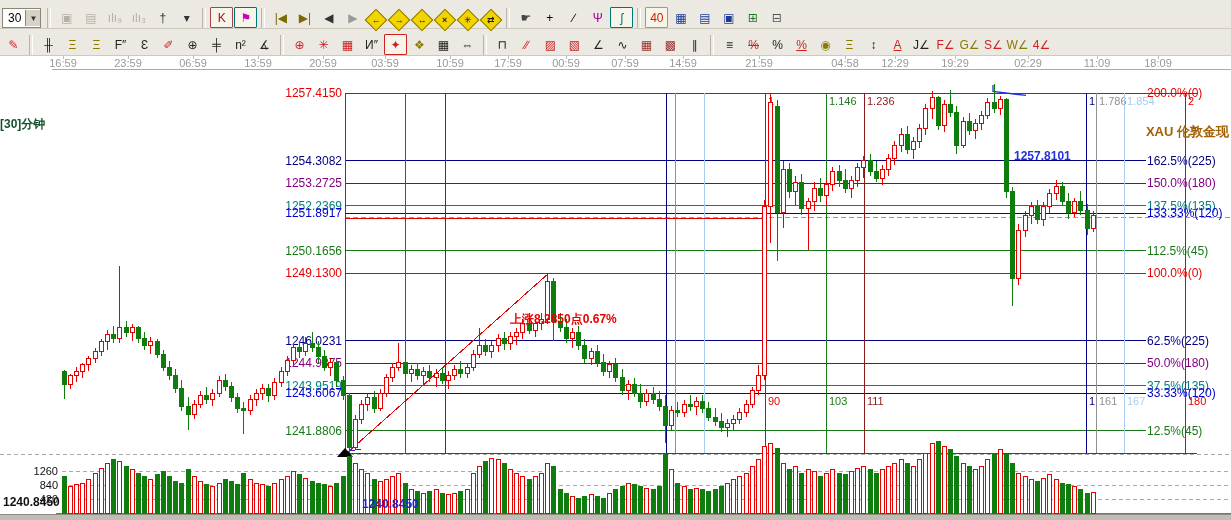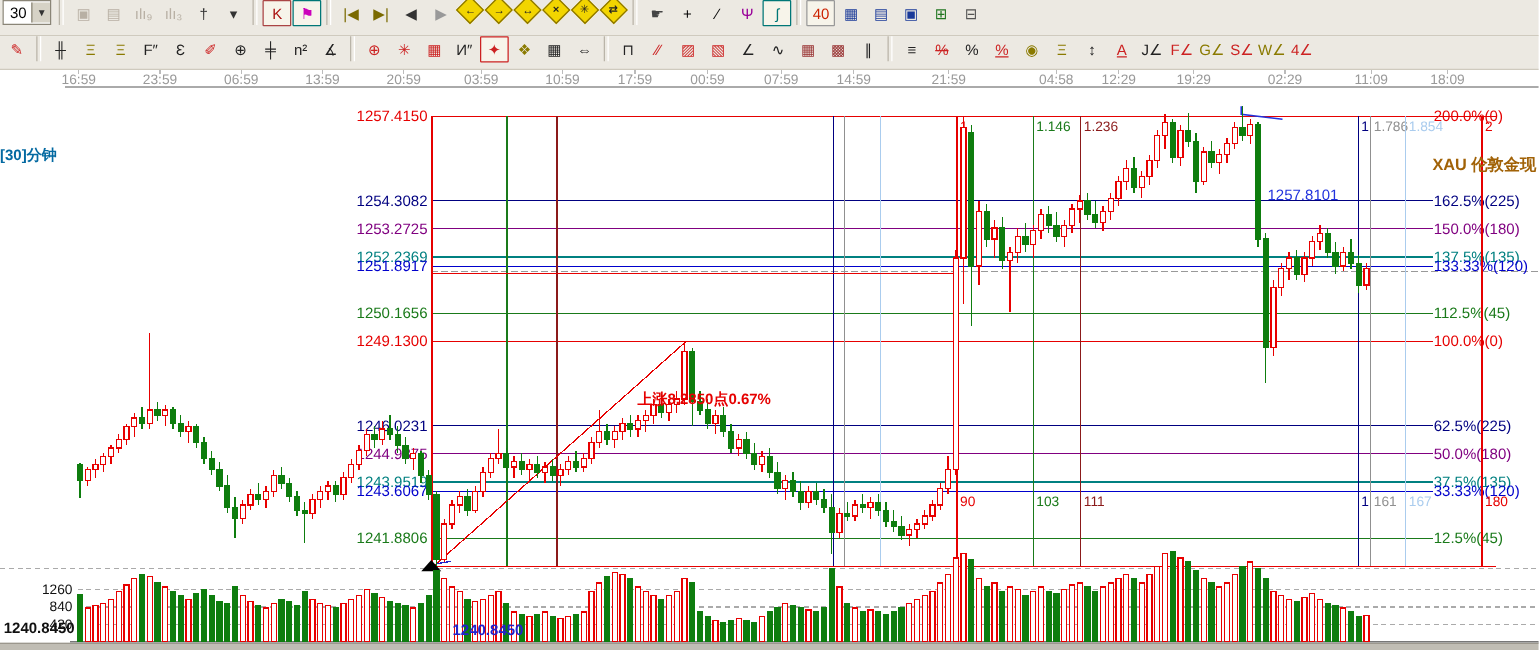--- a/index.html
+++ b/index.html
@@ -1,17 +1,17 @@
 <!DOCTYPE html>
 <html><head>
 <meta charset="utf-8">
 <style>
   html,body{margin:0;padding:0;background:#fff;width:1231px;height:520px;overflow:hidden;
     font-family:"Liberation Sans","DejaVu Sans",sans-serif;-webkit-font-smoothing:none;}
-  .toolbar{display:flex;align-items:flex-start;background:#ece9e2;border-bottom:1px solid #cfcabe;
+  .toolbar{display:flex;align-items:flex-end;background:#ece9e2;border-bottom:1px solid #cfcabe;
     padding:0 2px;gap:1px;white-space:nowrap;}
   #toolbar-row1{height:28px;}
   #toolbar-row2{height:26px;}
   .tb-icon{width:23px;height:21px;display:inline-flex;align-items:center;justify-content:center;
     font-size:12px;line-height:1;cursor:default;user-select:none;flex:0 0 auto;}
   .tb-icon.boxed{border:1px solid;border-radius:1px;width:21px;height:19px;background:#f7f4ea;}
   .tb-sep{width:2px;height:20px;border-left:1px solid #b9b4a8;border-right:1px solid #fff;
     margin:0 3px;flex:0 0 auto;}
   .combo{display:inline-flex;align-items:center;background:#fff;border:1px solid #8a8577;
     height:18px;margin-right:2px;flex:0 0 auto;}
@@ -19,25 +19,25 @@
   .combo .drop{width:14px;height:16px;background:#d6d2c6;border-left:1px solid #8a8577;
     display:flex;align-items:center;justify-content:center;font-size:8px;color:#333;}
   .diamond{width:14px;height:14px;background:#f2d500;border:1px solid #8a7400;
     transform:rotate(45deg);display:flex;align-items:center;justify-content:center;flex:0 0 auto;margin:0 3px;}
   .diamond span{transform:rotate(-45deg);font-size:9px;color:#222;font-weight:bold;}
   .strike{text-decoration:line-through;}
   .uline{text-decoration:underline;}
   #chart-area{position:relative;width:1231px;height:458px;background:#fff;}
   #chart-svg{position:absolute;left:0;top:0;}
   .overlay{position:absolute;line-height:1;white-space:nowrap;font-weight:bold;}
-  #period-label{left:0px;top:62px;color:#0369a1;font-size:12px;font-weight:bold;text-align:center;}
+  #period-label{left:0px;top:62px;color:#14532d;font-size:12px;font-weight:bold;text-align:center;}
   #symbol-label{right:2px;top:69px;color:#a16207;font-size:13px;font-weight:bold;}
   #rise-annotation{left:510px;top:257px;color:#e60000;font-size:12px;}
   #low-flag-label{left:362px;top:442px;color:#2222cc;font-size:12px;}
-  #high-flag-label{left:1014px;top:94px;color:#2233dd;font-size:12px;font-weight:normal;}
+  #high-flag-label{left:1014px;top:94px;color:#2233dd;font-size:12px;font-weight:bold;}
   #axis-low-label{left:3px;top:440px;color:#111;font-size:12px;}
   #status-bar{height:7px;background:#c0bdb4;border-top:1px solid #8f8b80;}
 </style>
 </head>
 <body>
 
 <div id="toolbar-row1" class="toolbar">
     <span class="combo">
       <span class="val">30</span>
       <span class="drop">▼</span>

